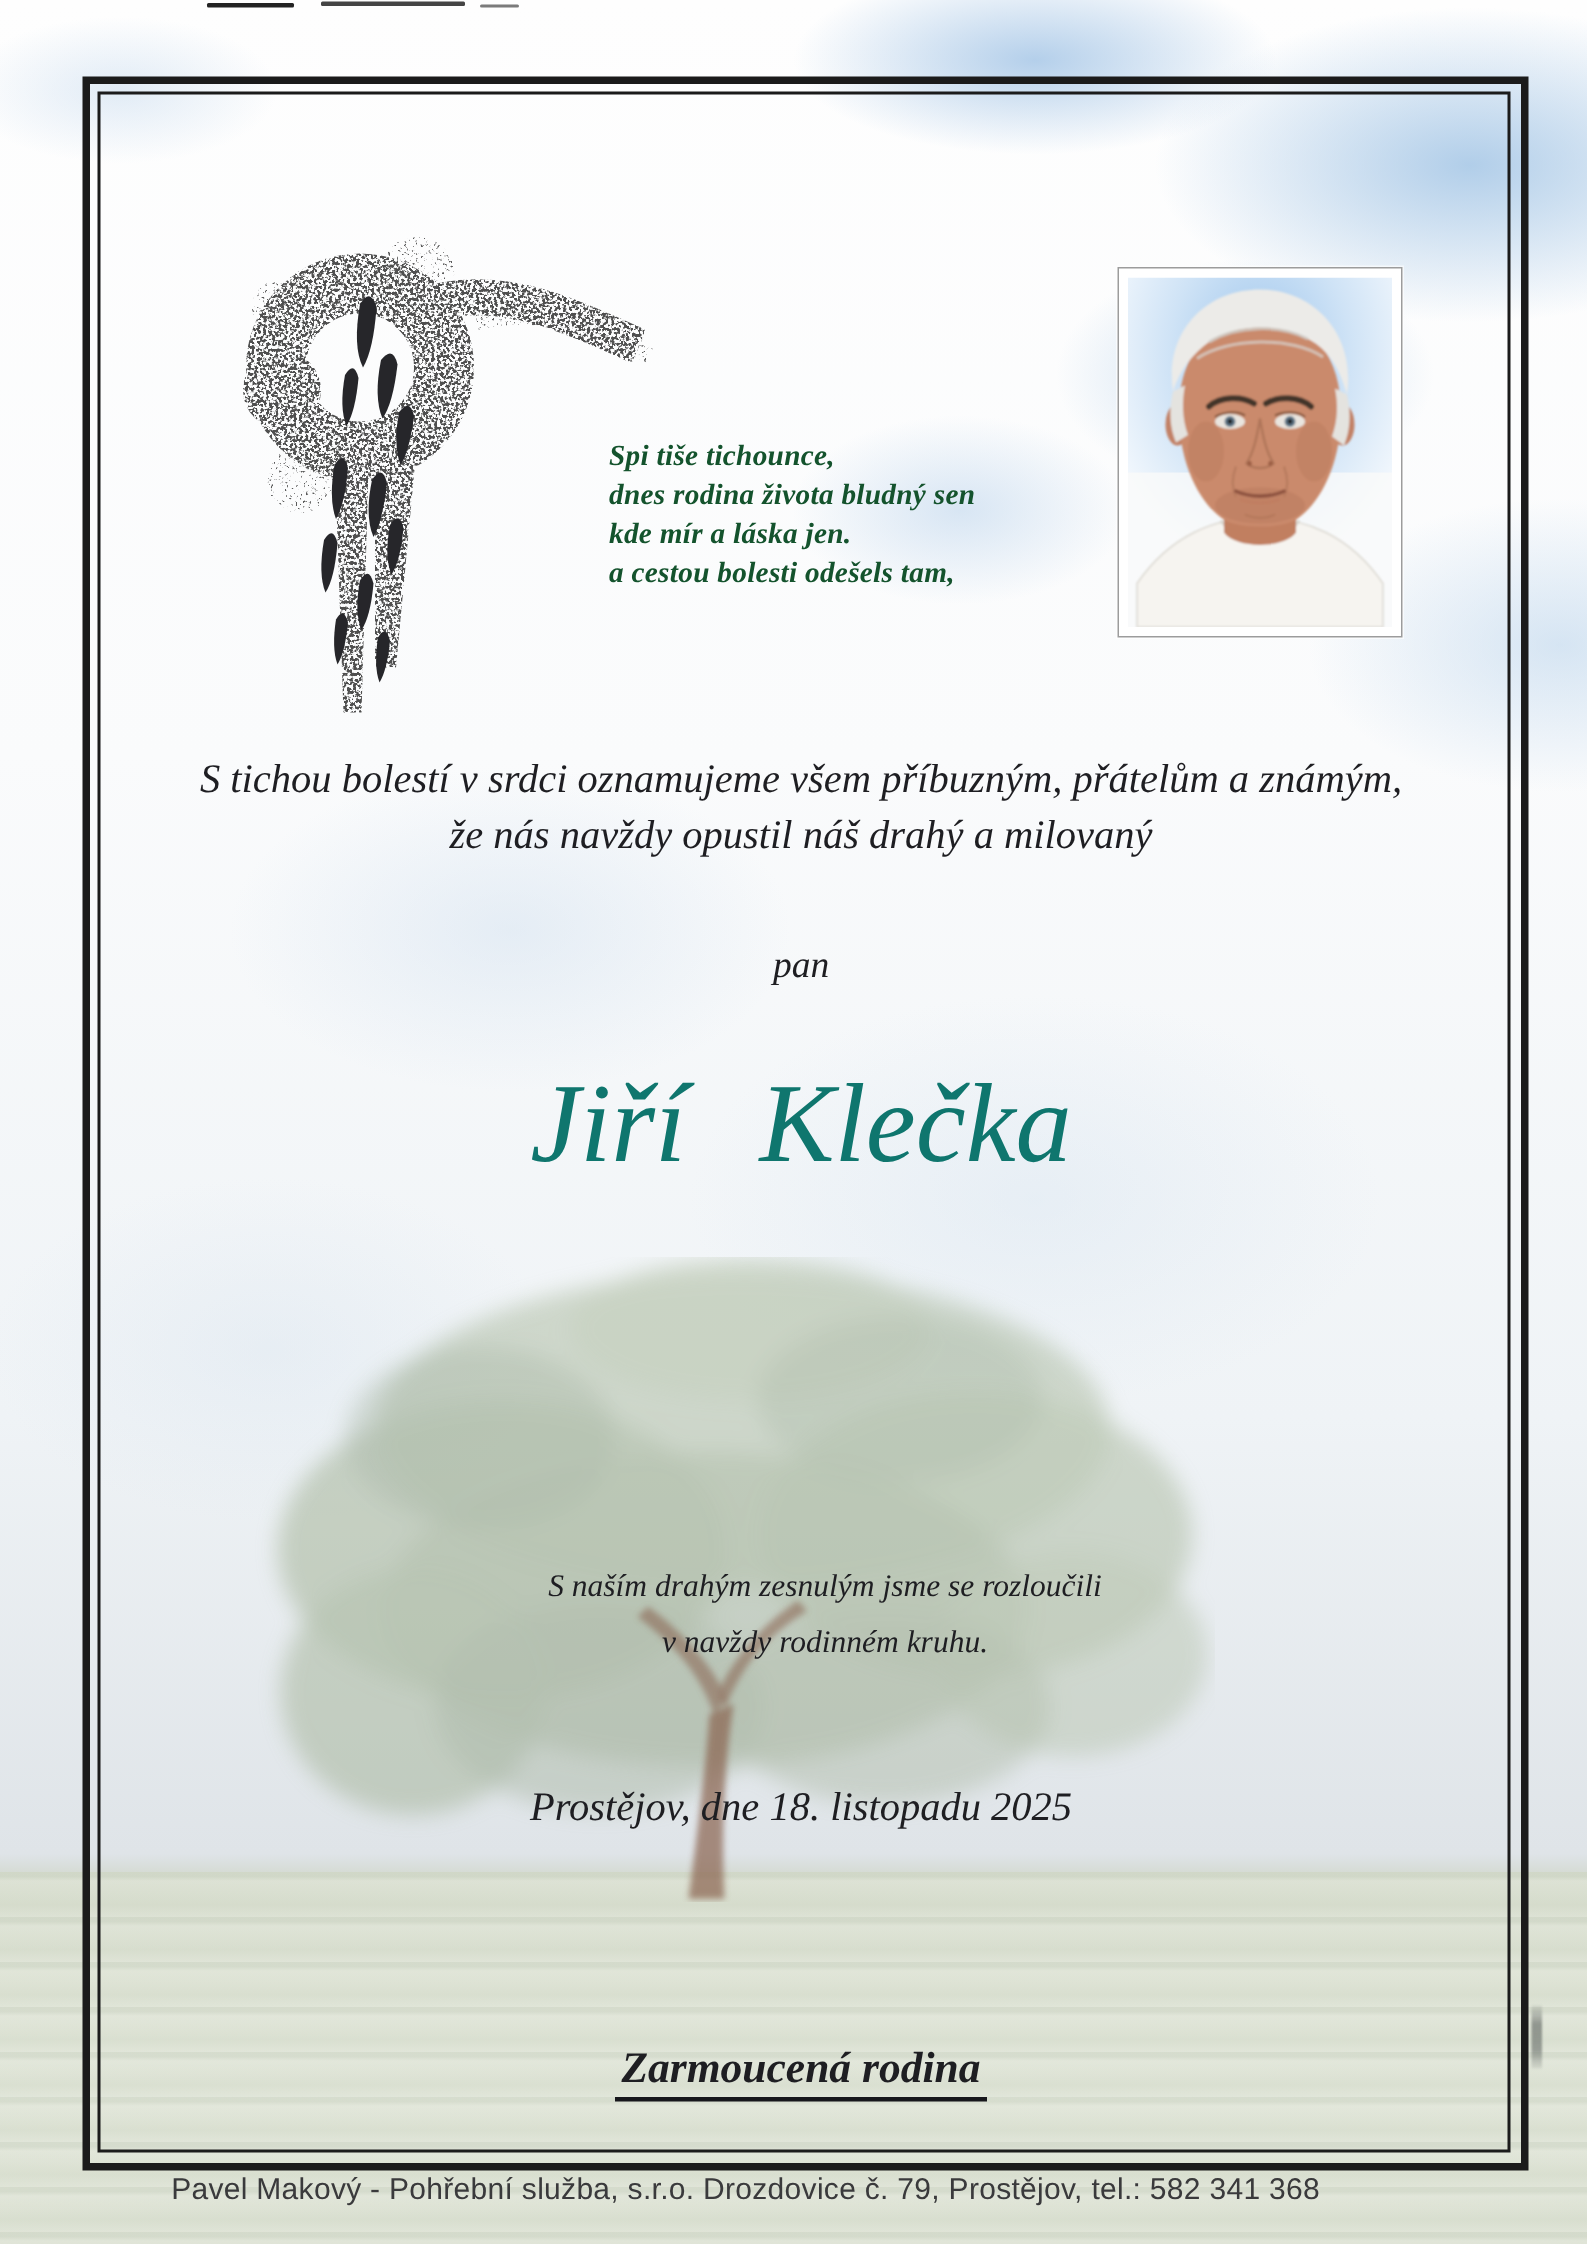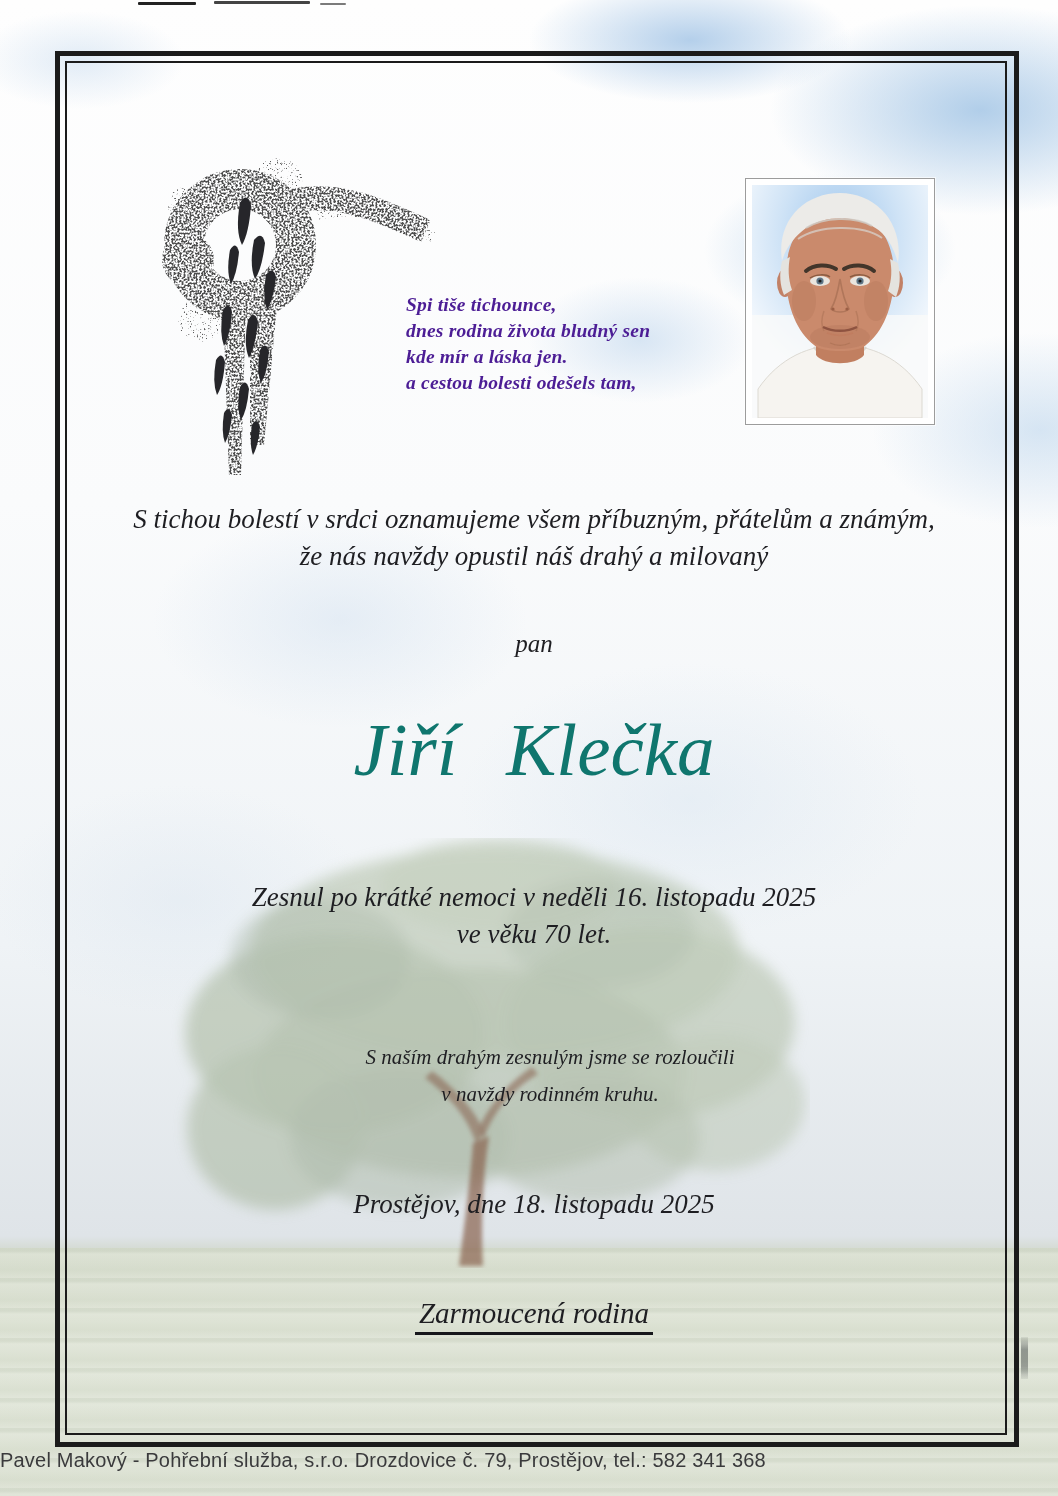--- a/index.html
+++ b/index.html
@@ -59,35 +59,35 @@
   .photo{
     position:absolute;left:745px;top:178px;width:176px;height:233px;
     background:#ffffff;border:1px solid #9c9c9c;padding:6px;
     box-shadow:0 0 0 1px rgba(255,255,255,.6);
   }
   .photo svg{display:block;}
   
   .poem{
     position:absolute;left:406px;top:292px;width:330px;
     font-size:19.5px;line-height:26px;font-style:italic;font-weight:bold;
-    color:#4c1d95;letter-spacing:.2px;
+    color:#14532d;letter-spacing:.2px;
   }
   .cline{position:absolute;left:67px;width:934px;text-align:center;font-style:italic;}
   .announce{top:501px;font-size:27px;line-height:37px;}
   .salutation{top:630px;font-size:25px;}
   .deceased{top:704px;font-size:75px;line-height:92px;word-spacing:30px;color:#0f766e;}
   .death{top:879px;font-size:27px;line-height:37px;}
   .farewell{top:1039px;font-size:21px;line-height:37px;padding-left:16px;}
   .placedate{top:1189px;font-size:27px;}
-  .signature{top:1297px;font-size:29px;font-weight:normal;}
+  .signature{top:1363px;font-size:29px;font-weight:bold;}
   .signature span{
     display:inline-block;border-bottom:3px solid #17171c;padding:0 4px 2px 4px;
   }
   .footer{
-    position:absolute;left:0;top:1449px;width:880px;text-align:left;
+    position:absolute;left:0;top:1449px;width:880px;text-align:right;
     font-family:"Liberation Sans","DejaVu Sans",sans-serif;
     font-size:20px;color:#3a3a3c;letter-spacing:.2px;
   }
 </style>
 </head>
 <body>
 
 <div class="page">
 
   <div class="sky"></div>
@@ -253,24 +253,20 @@
 
   <div class="cline announce">
     <div>S tichou bolestí v srdci oznamujeme všem příbuzným, přátelům a známým,</div>
     <div>že nás navždy opustil náš drahý a milovaný</div>
   </div>
 
   <div class="cline salutation">pan</div>
 
   <div class="cline deceased">Jiří Klečka</div>
 
-  <div class="cline death">
-    <div>Zesnul po krátké nemoci v neděli 16. listopadu 2025</div>
-    <div>ve věku 70 let.</div>
-  </div>
 
   <div class="cline farewell">
     <div>S naším drahým zesnulým jsme se rozloučili</div>
     <div>v navždy rodinném kruhu.</div>
   </div>
 
   <div class="cline placedate">Prostějov, dne 18. listopadu 2025</div>
 
   <div class="cline signature">
     <span>Zarmoucená rodina</span>

